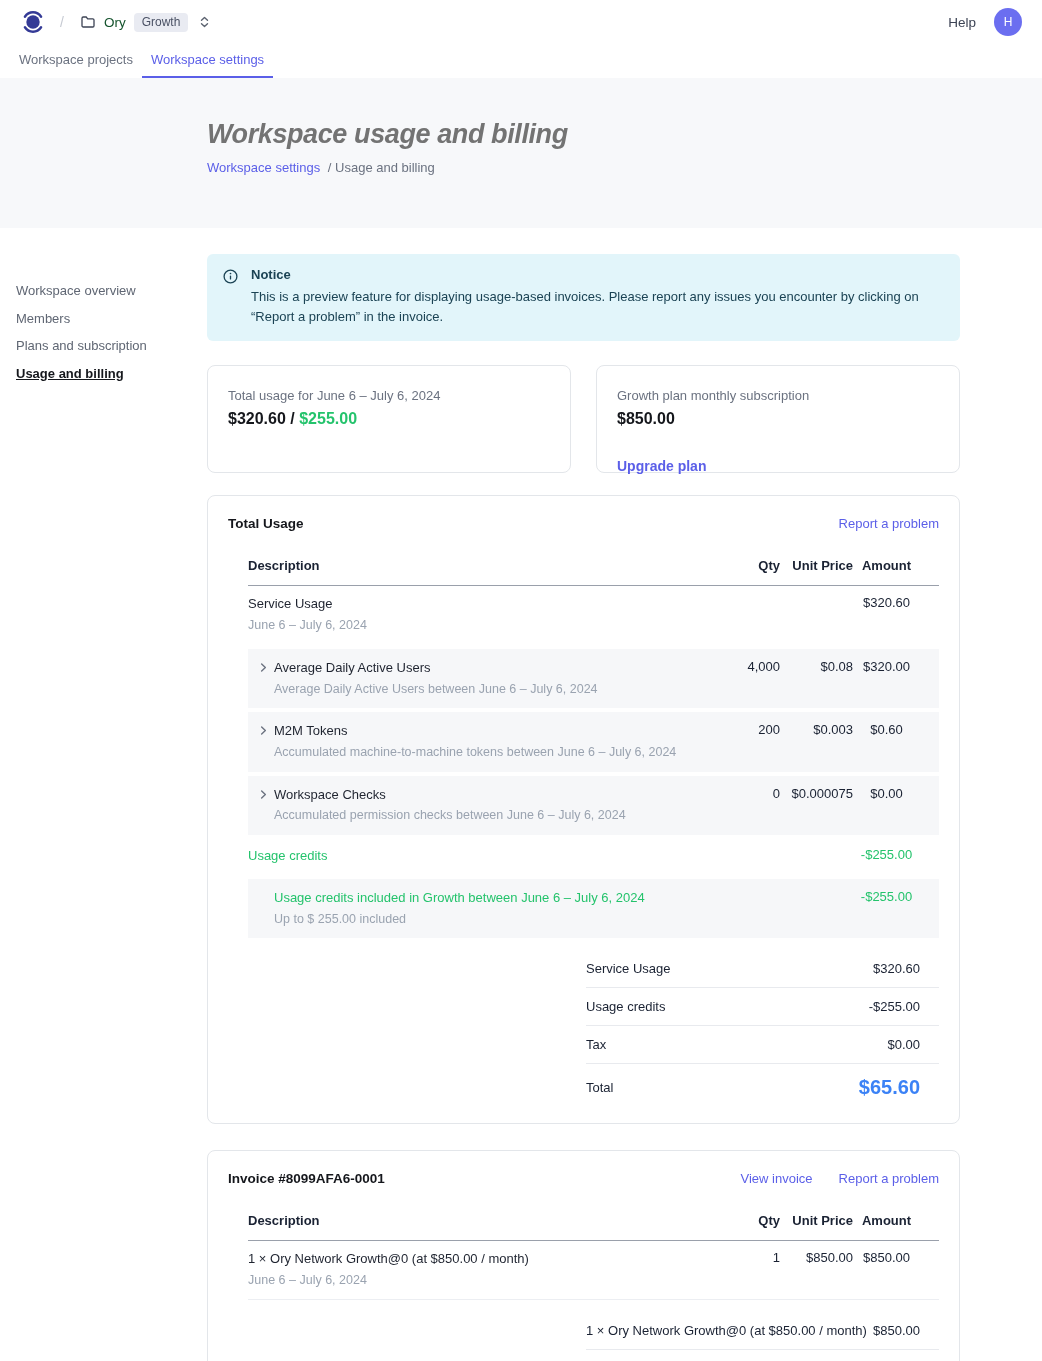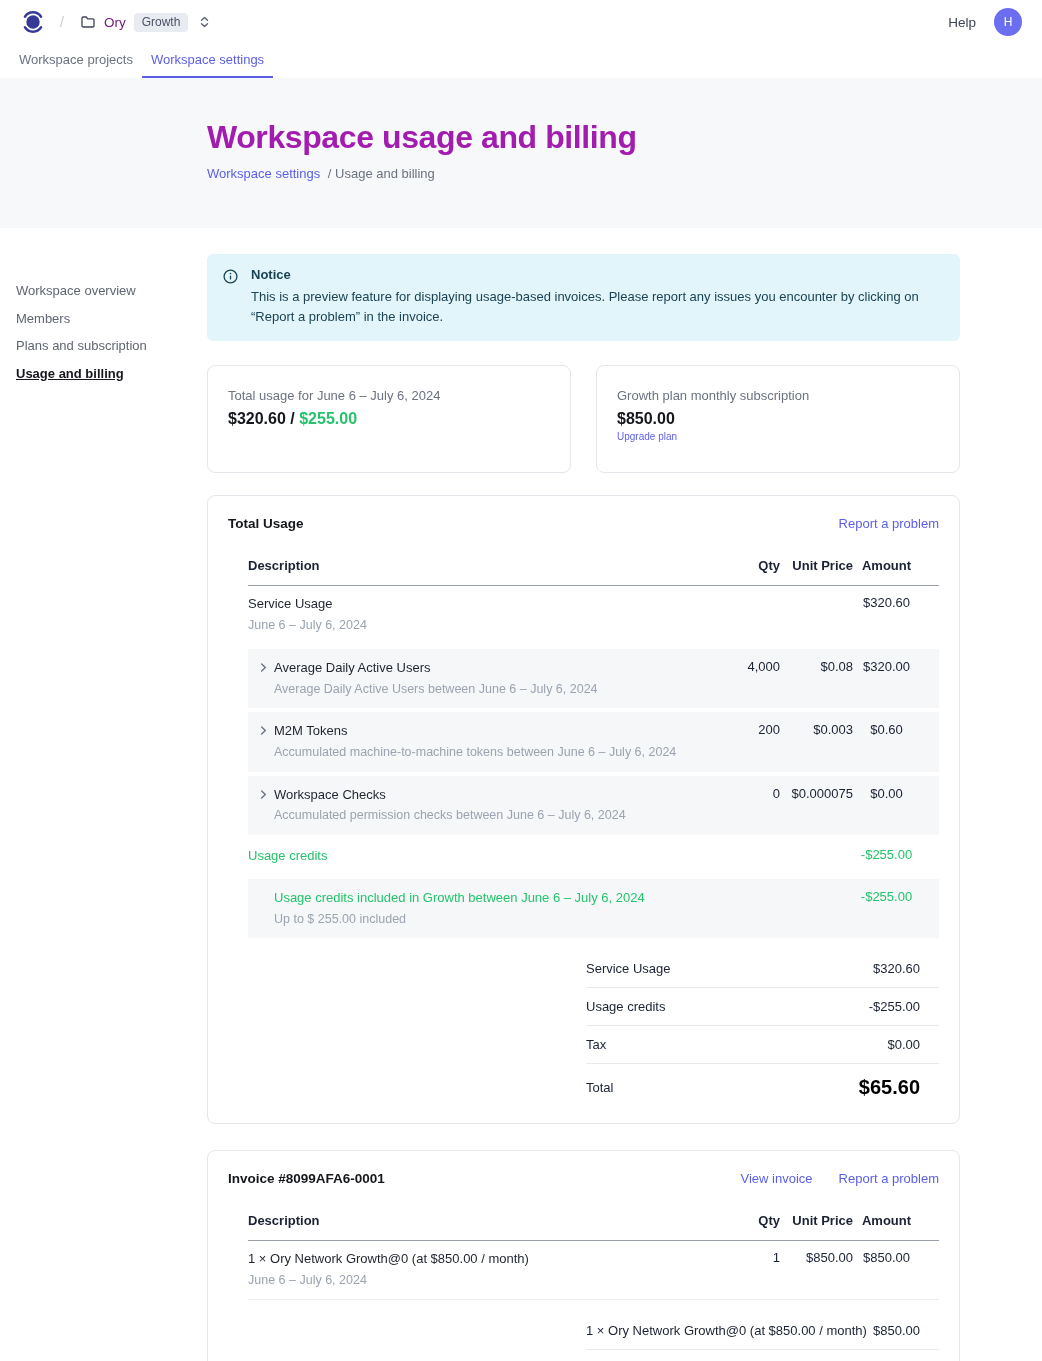--- a/index.html
+++ b/index.html
@@ -8,34 +8,34 @@
     width:1042px; height:1361px; background:#ffffff;
     font-family:"Liberation Sans", sans-serif; color:#1a1f2e; font-size:13px;
     overflow:hidden;
   }
   
   .topbar { height:44px; display:flex; align-items:center; padding:0 20px; background:#fff; }
   .logo { display:flex; align-items:center; }
   .crumb-sep { color:#c6cad2; margin:0 16px 0 14px; font-size:14px; }
   .ws-group { display:flex; align-items:center; gap:8px; cursor:pointer; }
   .folder-icon { display:flex; color:#3c4354; }
-  .ws-name { font-size:13.5px; color:#701a75; font-weight:500; }
+  .ws-name { font-size:13.5px; color:#14532d; font-weight:500; }
   .plan-badge { background:#e9ebf2; color:#4a5164; font-size:12px; padding:2.5px 8px; border-radius:4px; }
   .selector-icon { display:flex; color:#5c6370; margin-left:2px; }
   .topbar-right { margin-left:auto; display:flex; align-items:center; gap:18px; }
   .help-link { font-size:13.5px; color:#3c4354; cursor:pointer; }
   .avatar { width:28px; height:28px; border-radius:50%; background:#6b6ef0; color:#fff;
             font-size:12px; font-weight:500; display:flex; align-items:center; justify-content:center; cursor:pointer; }
   
   .tabbar { display:flex; padding:0 10px; background:#fff; }
   .tab { font-size:13px; color:#6b7280; padding:8px 9px 9px; cursor:pointer; border-bottom:2px solid transparent; }
   .tab.active { color:#5b5fe8; border-bottom-color:#5b5fe8; font-weight:500; }
   
   .hero { background:#f7f8fa; height:150px; padding:41px 0 0 207px; }
-  .hero h1 { margin:0; font-size:32px; font-weight:700; letter-spacing:-0.4px; color:#a21caf; }
+  .hero h1 { margin:0; font-size:27px; font-weight:700; letter-spacing:-0.4px; color:#737373;font-style:italic; }
   .breadcrumb { margin-top:10px; font-size:13px; color:#6b7280; }
   .breadcrumb .bc-link { color:#5b5fe8; font-weight:500; cursor:pointer; }
   .breadcrumb .bc-rest { margin-left:4px; }
   
   .content { position:relative; }
   .side-nav { position:absolute; left:16px; top:29px; display:flex; flex-direction:column; gap:12.5px; width:180px; }
   .side-item { font-size:13px; color:#5f6673; cursor:pointer; }
   .side-item.active { color:#15171c; font-weight:700;text-decoration:underline; }
   .main { margin-left:207px; width:753px; padding-bottom:16px; }
   
@@ -43,21 +43,21 @@
             display:flex; gap:13px; color:#1b4354; }
   .notice-icon { display:flex; margin-top:3px; color:#1b4354; }
   .notice-title { font-size:13px; font-weight:700; line-height:1.4; }
   .notice-body { font-size:13px; line-height:1.55; margin-top:3px; }
   
   .cards { display:flex; gap:25px; margin-top:24px; }
   .card { flex:1; border:1px solid #e3e6ea; border-radius:8px; padding:22px 20px; height:108px; background:#fff; }
   .card-label { font-size:13px; color:#6b7280; }
   .card-value { font-size:16px; font-weight:600; margin-top:7px; color:#15171c; }
   .green { color:#24c36c; }
-  .upgrade-link { display:inline-block; margin-top:1px; font-size:10px; color:#5b5fe8; font-weight:400; cursor:pointer; }
+  .upgrade-link { display:inline-block; margin-top:30px; font-size:14px; color:#5b5fe8; font-weight:700; cursor:pointer; }
   
   .panel { border:1px solid #e3e6ea; border-radius:8px; margin-top:22px; padding:20px 20px 22px; background:#fff; }
   .panel.invoice { margin-top:26px; }
   .panel-head { display:flex; justify-content:space-between; align-items:center; }
   .panel-title { font-size:13.5px; font-weight:700; color:#15171c; }
   .panel-links { display:flex; gap:26px;justify-content:space-between; }
   .panel-link { font-size:13px; color:#5b5fe8; font-weight:500; cursor:pointer; }
   
   .table { margin:16px 0 0 20px; }
   .thead, .trow { display:grid; grid-template-columns:1fr 70px 73px 86px; align-items:start; }
@@ -74,21 +74,21 @@
   .indent { padding-left:26px; }
   .credit { color:#24c36c; }
   .trow.credit-row { padding:8px 0 9px; }
   
   .summary { width:353px; margin-left:auto; margin-top:12px; }
   .srow { display:flex; justify-content:space-between; align-items:center; padding:11px 0; border-bottom:1px solid #e8eaee; }
   .srow:last-of-type { border-bottom:1px solid #9aa0ab; }
   .s-label { font-size:13px; color:#1a2233; }
   .s-value { font-size:13px; color:#1a2233; padding-right:19px; }
   .total-row { display:flex; justify-content:space-between; align-items:center; padding:12px 0 2px; }
-  .total-value { font-size:20px; font-weight:700; color:#000000; padding-right:19px; }
+  .total-value { font-size:20px; font-weight:700; color:#3b82f6; padding-right:19px; }
 </style>
 </head>
 <body>
 
 <header class="topbar">
   <span class="logo">
     <svg width="26" height="26" viewBox="0 0 26 26" fill="none">
       <path d="M5 7.6 A9.6 9.6 0 0 1 21 7.6" stroke="#343a96" stroke-width="2.6" stroke-linecap="round"></path>
       <circle cx="13" cy="13" r="6.7" fill="#343a96"></circle>
       <path d="M5 18.4 A9.6 9.6 0 0 0 21 18.4" stroke="#343a96" stroke-width="2.6" stroke-linecap="round"></path>

